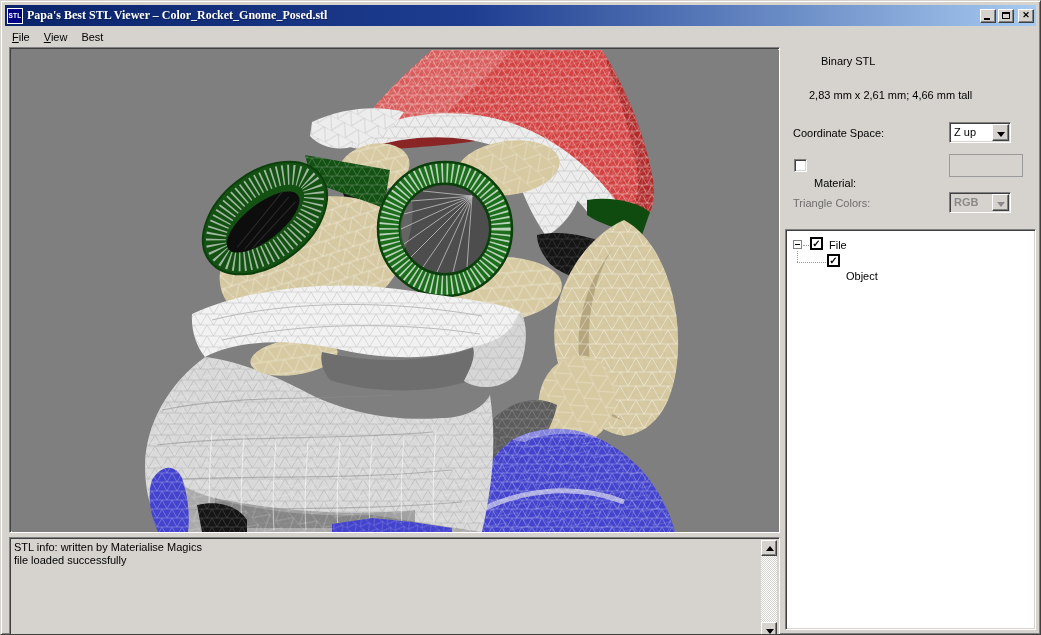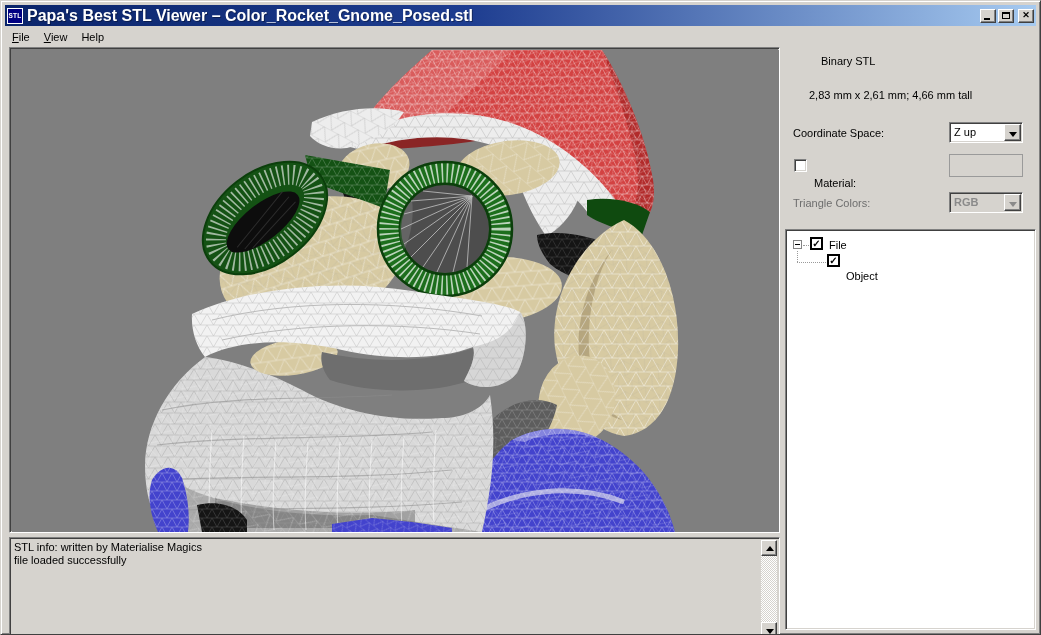--- a/index.html
+++ b/index.html
@@ -15,22 +15,22 @@
   .titlebar{
     position:absolute;left:4px;top:4px;right:4px;height:21px;
     background:linear-gradient(90deg,#0a246a 0%,#1e3d90 45%,#a6caf0 100%);
     display:flex;align-items:center;padding:0 2px;color:#fff;
   }
   .app-icon{
     width:16px;height:16px;background:#000082;border:1px solid #fff;
     color:#fff;font-weight:bold;font-size:6.5px;display:flex;align-items:center;
     justify-content:center;letter-spacing:.2px;flex:0 0 auto;
   }
-  .title-text{font-size:16px;font-weight:bold;margin-left:4px;white-space:nowrap;
-    text-shadow:1px 1px 0 rgba(0,0,0,.35);}
+  .title-text{font-size:12px;font-weight:bold;margin-left:4px;white-space:nowrap;
+    text-shadow:1px 1px 0 rgba(0,0,0,.35);font-family:Liberation Serif, serif;}
   .win-buttons{margin-left:auto;display:flex;align-items:center;gap:2px;}
   .win-btn{
     width:16px;height:14px;background:#d6d3ce;position:relative;
     border:1px solid;border-color:#fff #404040 #404040 #fff;
     box-shadow:inset -1px -1px 0 #808080;
   }
   .win-btn.close{margin-left:2px;color:#000;font-size:9px;font-weight:bold;
     display:flex;align-items:center;justify-content:center;line-height:1;}
   .glyph-min{position:absolute;left:3px;bottom:2px;width:6px;height:2px;background:#000;}
   .glyph-max{position:absolute;left:3px;top:2px;width:8px;height:7px;border:1px solid #000;border-top-width:2px;}
@@ -54,21 +54,21 @@
                      linear-gradient(45deg,#d6d3ce 25%,transparent 25%,transparent 75%,#d6d3ce 75%);
     background-size:2px 2px;background-position:0 0,1px 1px;}
   .sb-btn{position:absolute;left:0;width:16px;height:16px;}
   .sb-up{top:0;} .sb-down{bottom:0;}
   .tri-up{position:absolute;left:4px;top:5px;width:0;height:0;
     border-left:4px solid transparent;border-right:4px solid transparent;border-bottom:5px solid #000;}
   .tri-down{position:absolute;left:4px;top:6px;width:0;height:0;
     border-left:4px solid transparent;border-right:4px solid transparent;border-top:5px solid #000;}
   
   .rp-label{position:absolute;white-space:nowrap;}
-  .combo{position:absolute;width:74px;height:21px;background:#fff;}
+  .combo{position:absolute;width:62px;height:21px;background:#fff;}
   .combo .val{position:absolute;left:4px;top:3px;}
   .combo-btn{position:absolute;right:1px;top:1px;bottom:1px;width:17px;}
   .combo-btn .arrow{position:absolute;left:4px;top:7px;width:0;height:0;
     border-left:4px solid transparent;border-right:4px solid transparent;border-top:5px solid #000;}
   .combo.disabled{background:#d6d3ce;}
   .combo.disabled .val{color:#8a8a8a;}
   .combo.disabled .combo-btn .arrow{border-top-color:#8a8a8a;}
   .textfield{position:absolute;width:74px;height:23px;background:#d6d3ce;border:1px solid #9a9a9a;}
   .cb{position:absolute;width:13px;height:13px;background:#fff;
     border:1px solid;border-color:#808080 #fff #fff #808080;
@@ -98,21 +98,21 @@
       <div class="win-btn">
           <span class="glyph-max"></span>
         </div>
       <div class="win-btn close">✕</div>
     </div>
   </div>
 
   <div class="menubar">
       <span class="menu-item"><u>F</u>ile</span>
       <span class="menu-item"><u>V</u>iew</span>
-      <span class="menu-item">Help</span>
+      <span class="menu-item">Best</span>
     </div>
 
   <div class="viewport sunken">
     <svg width="767" height="482" viewBox="0 0 767 482">
       <defs>
         <pattern id="mw" width="16" height="14" patternUnits="userSpaceOnUse">
           <path d="M0 0H16M0 0L8 14L16 0M0 14H16" stroke="#ffffff" stroke-width="0.7" fill="none"></path>
         </pattern>
         <pattern id="mw2" width="16" height="14" patternUnits="userSpaceOnUse" patternTransform="rotate(49) scale(1.12)">
           <path d="M0 0H16M0 0L8 14L16 0" stroke="#ffffff" stroke-width="0.6" fill="none"></path>

